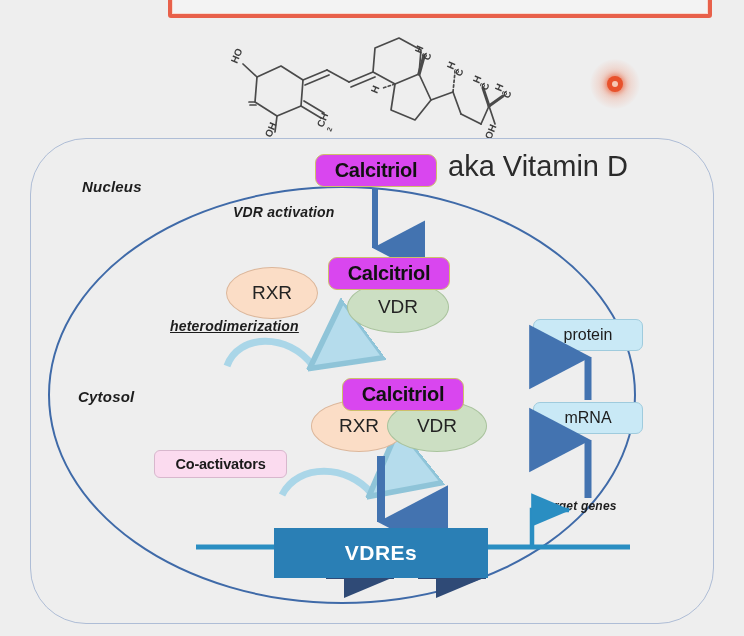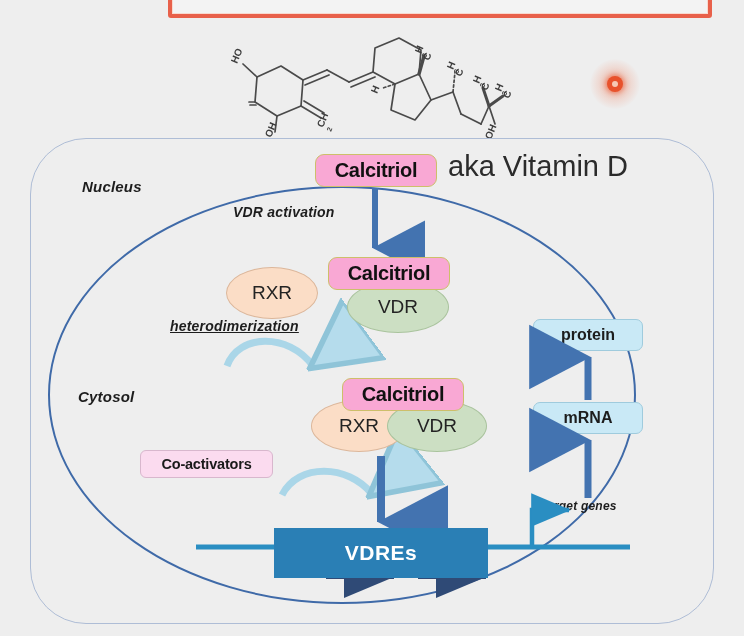--- a/index.html
+++ b/index.html
@@ -137,21 +137,21 @@
     top: 12px;
     font-size: 29px;
     color: #2b2b2b;
     white-space: nowrap;
     font-family: "Liberation Sans", sans-serif;
   }
 
   
   .calcitriol-box {
     position: absolute;
-    background: #f9a8d4;
+    background: #d946ef;
     border: 1.2px solid #cdbf6a;
     border-radius: 9px;
     color: #111;
     font-weight: bold;
     font-size: 20px;
     display: flex;
     align-items: center;
     justify-content: center;
     letter-spacing: -0.3px;
     box-sizing: border-box;
@@ -183,41 +183,41 @@
   
   .lightblue-box {
     position: absolute;
     background: #c9e9f6;
     border: 1.2px solid #9fcbdd;
     border-radius: 7px;
     display: flex;
     align-items: center;
     justify-content: center;
     font-size: 16px;
-    font-weight: bold;
+    font-weight: normal;
     color: #1d1d1d;
     box-sizing: border-box;
   }
   .box-protein { left: 503px; top: 181px; width: 110px; height: 32px; }
   .box-mrna    { left: 503px; top: 264px; width: 110px; height: 32px; text-align: center; }
 
   
   .coreg-box {
     position: absolute;
     border-radius: 6px;
     display: flex;
     align-items: center;
     justify-content: center;
     font-size: 14.5px;
     font-weight: bold;
     color: #1a1a1a;
     box-sizing: border-box;
     letter-spacing: -0.2px;
   }
-  .box-coact { left: 110px; top: 312px; width: 133px; height: 28px;
+  .box-coact { left: 124px; top: 312px; width: 133px; height: 28px;
                background: #fbdbef; border: 1.2px solid #d8b7cd; }
   .box-corep { left: 110px; top: 340px; width: 133px; height: 28px;
                background: #dddddd; border: 1.2px solid #bdbdbd; }
 
   
   .vdres-bar {
     position: absolute;
     left: 244px;
     top: 390px;
     width: 214px;

